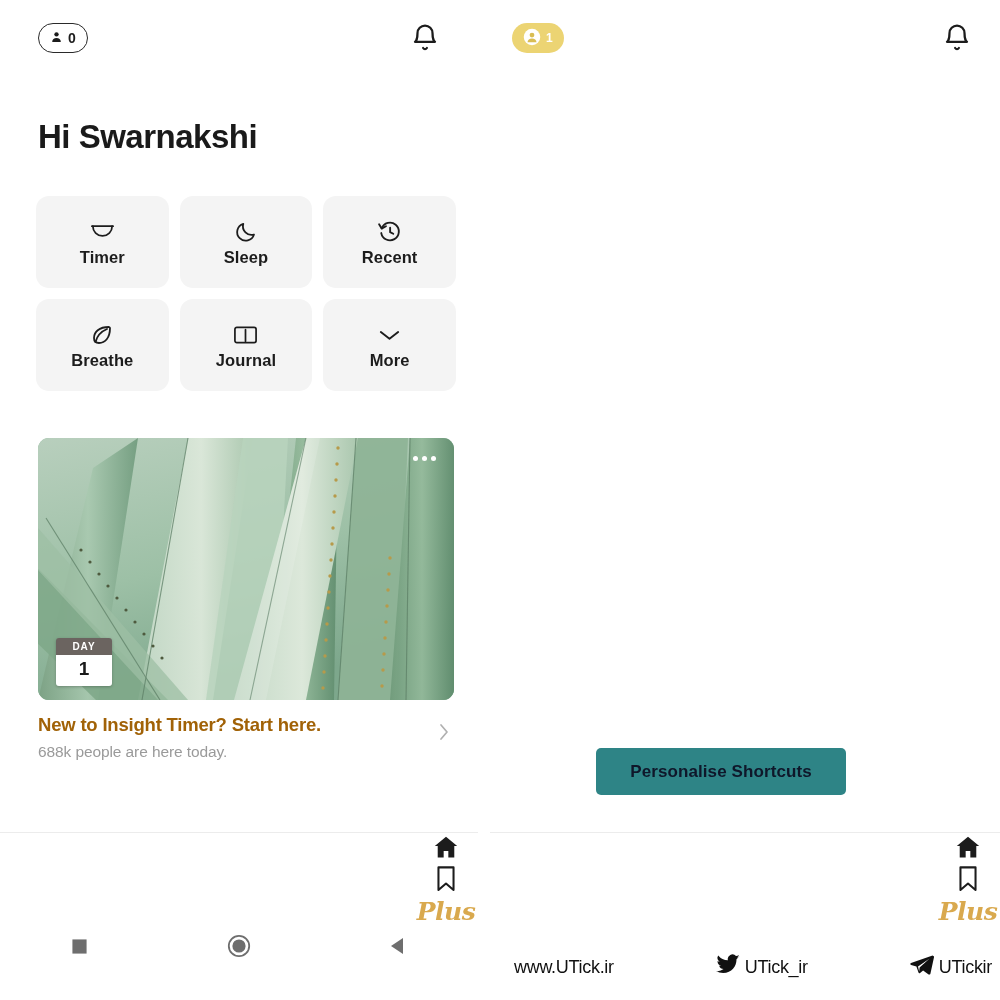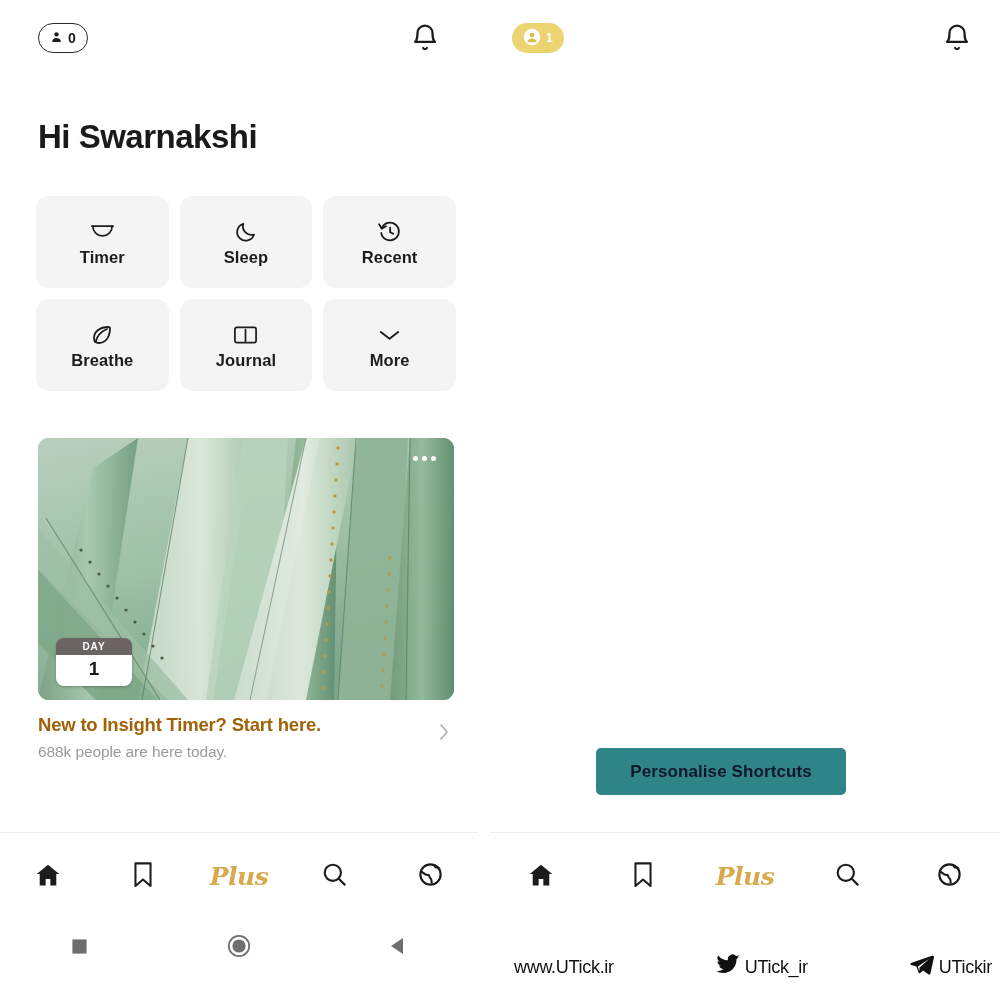--- a/index.html
+++ b/index.html
@@ -56,22 +56,22 @@
   .card-img {
     position: relative; width: 100%; height: 262px; border-radius: 11px; overflow: hidden;
     background: #8fb79b;
   }
   .card-img svg { position: absolute; inset: 0; width: 100%; height: 100%; display: block; }
   .card-dots {
     position: absolute; top: 18px; right: 18px; display: flex; gap: 4px; z-index: 4;
   }
   .card-dots i { width: 5px; height: 5px; border-radius: 50%; background: #ffffff; display: block; }
   .day-badge {
-    position: absolute; left: 18px; bottom: 14px; width: 76px; z-index: 4;
-    border-radius: 8px; overflow: hidden; box-shadow: 0 1px 3px rgba(0,0,0,.25);
+    position: absolute; left: 18px; bottom: 14px; width: 56px; z-index: 4;
+    border-radius: 3px; overflow: hidden; box-shadow: 0 1px 3px rgba(0,0,0,.25);
   }
   .day-badge .dtop {
     background: #6b6460; color: #fff; font-size: 10px; font-weight: 700;
     letter-spacing: 1px; text-align: center; padding: 3px 0 3px;
   }
   .day-badge .dnum {
     background: #fff; color: #1a1a1a; font-size: 19px; font-weight: 700;
     text-align: center; padding: 3px 0 6px;
   }
   .card-body { position: relative; padding: 14px 0 0 0; }
@@ -84,21 +84,21 @@
     position: absolute; left: 596px; top: 748px; width: 250px; height: 47px;
     background: #2e8486; border: none; border-radius: 5px;
     color: #0f172a; font-size: 17px; font-weight: 700; letter-spacing: 0.1px;
     font-family: "Liberation Sans", sans-serif; cursor: pointer;
   }
 
   
   .bottomnav {
     position: absolute; bottom: 0; height: 88px; background: #fff;
     border-top: 1px solid #ececec;
-    display: flex; align-items: center; justify-content: space-around;
+    display: flex; align-items: flex-end; justify-content: space-around; flex-direction: column;
   }
   .panel-left  .bottomnav { left: 0; right: 0; }
   .panel-right .bottomnav { left: 0; right: 0; }
   .navitem { display: flex; align-items: center; justify-content: center;
              width: 64px; height: 54px; cursor: pointer; }
   .plus-word {
     font-family: "DejaVu Serif", serif; font-style: italic; font-weight: 700;
     font-size: 25px; color: #d9a94e; letter-spacing: -0.5px;
   }
 

